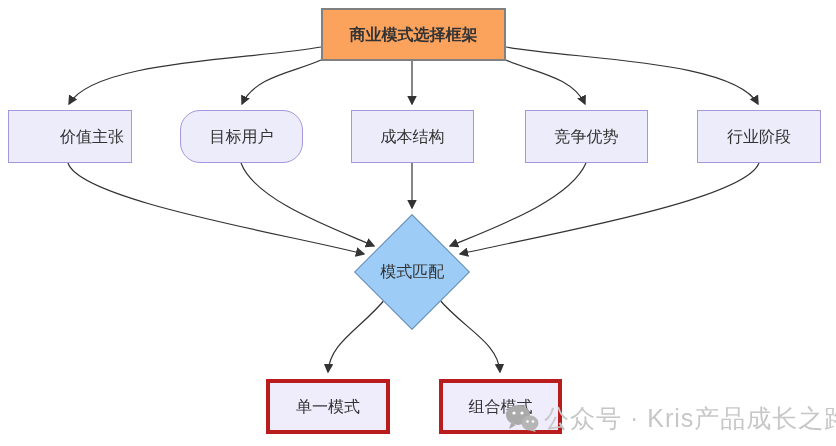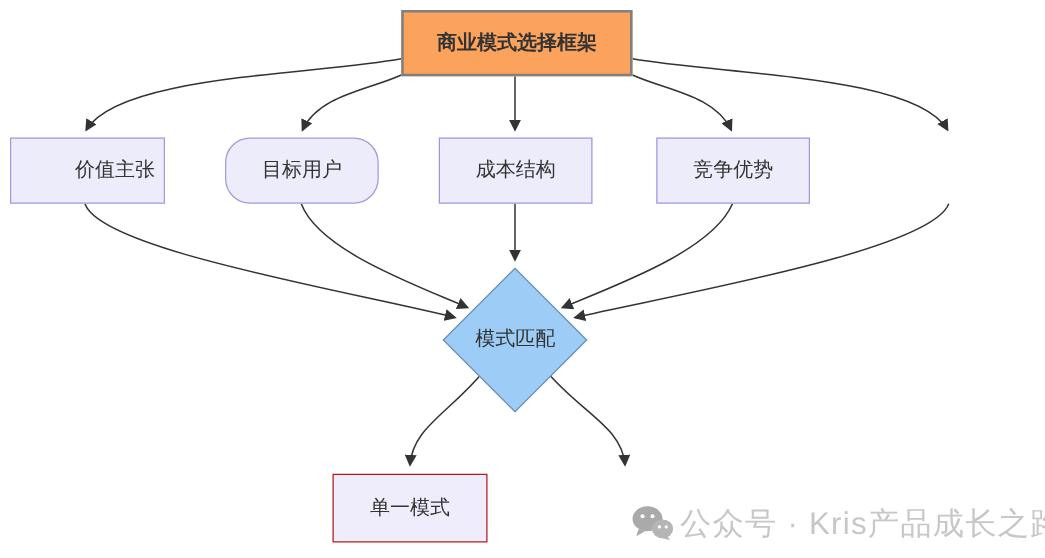--- a/index.html
+++ b/index.html
@@ -22,21 +22,21 @@
   .f2{left:180px;top:110px;width:123px;height:53px;border-radius:20px;}
   .f3{left:351px;top:110px;width:123px;height:53px;}
   .f4{left:525px;top:110px;width:123px;height:53px;}
   .f5{left:697px;top:110px;width:124px;height:53px;}
   .diamond{
     left:371px;top:231px;width:82px;height:82px;
     background:#9dccf6;border:1px solid #6b8fb5;
     transform:rotate(45deg);
   }
   .diamond .lbl{transform:rotate(-45deg);white-space:nowrap;}
-  .outcome{background:#efedfc;border:1px solid #b91c1c;align-items:center;}
+  .outcome{background:#efedfc;border:4px solid #b91c1c;align-items:center;}
   .o1{left:266px;top:379px;width:124px;height:55px;}
   .o2{left:439px;top:379px;width:123px;height:55px;}
   .watermark{
     position:absolute;z-index:5;left:505px;top:402px;height:32px;
     display:flex;align-items:center;gap:5px;
   }
   .watermark .wm-text{
     font-size:25px;color:#c7c7c7;white-space:nowrap;letter-spacing:1px;
   }
 </style>
@@ -78,27 +78,33 @@
   </div>
   <div class="node factor f2">
     <span>目标用户</span>
   </div>
   <div class="node factor f3">
     <span>成本结构</span>
   </div>
   <div class="node factor f4">
     <span>竞争优势</span>
   </div>
+  <div class="node factor f5">
+    <span>行业阶段</span>
+  </div>
 
   <div class="node diamond">
     <span class="lbl">模式匹配</span>
   </div>
 
   <div class="node outcome o1">
     <span>单一模式</span>
+  </div>
+  <div class="node outcome o2">
+    <span>组合模式</span>
   </div>
 
   <div class="watermark">
     <svg width="34" height="28" viewBox="0 0 34 28">
       <ellipse cx="13" cy="11" rx="12" ry="10" fill="#aaaaaa"></ellipse>
       <path d="M6,19 L4,25 L11,21 z" fill="#aaaaaa"></path>
       <circle cx="9" cy="9" r="1.6" fill="#ffffff"></circle>
       <circle cx="17" cy="9" r="1.6" fill="#ffffff"></circle>
       <ellipse cx="25" cy="19" rx="8.5" ry="7.5" fill="#b5b5b5"></ellipse>
       <path d="M29,25 L31,28 L25,26.5 z" fill="#b5b5b5"></path>

